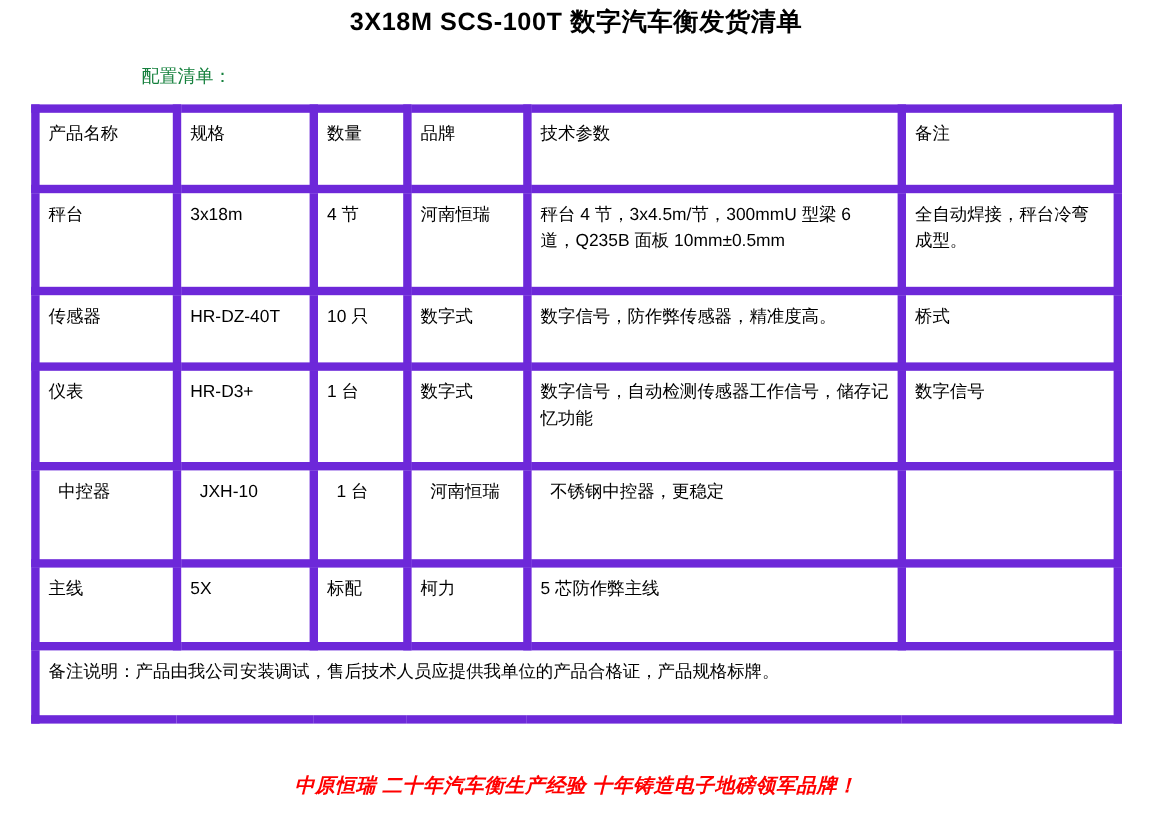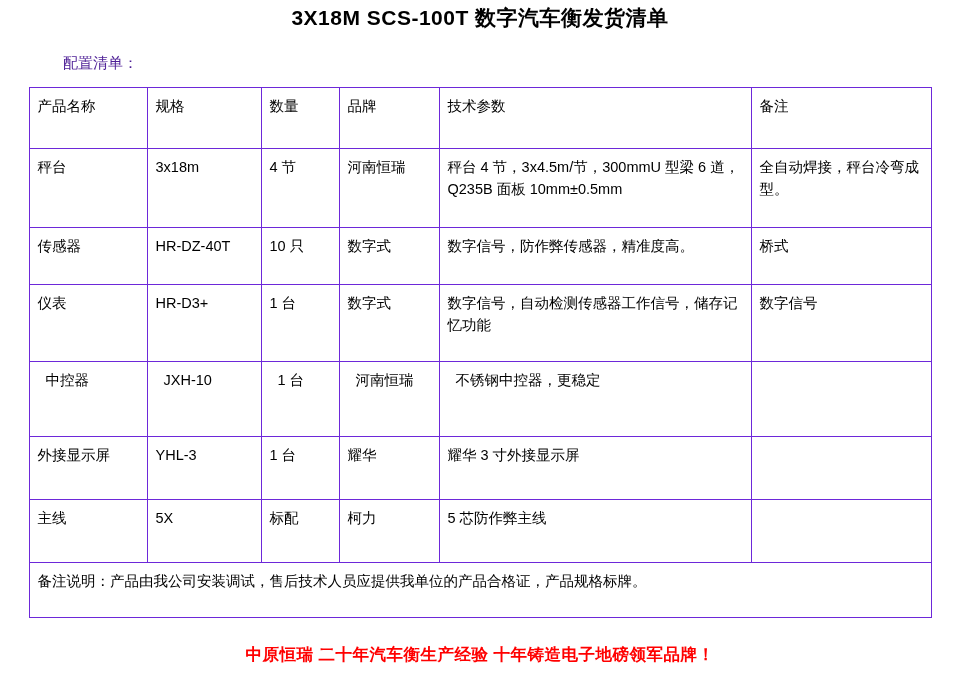--- a/index.html
+++ b/index.html
@@ -25,31 +25,31 @@
     text-align: center;
     font-size: 21px;
     font-weight: bold;
     letter-spacing: 0.5px;
     margin-top: 4px;
     margin-bottom: 0;
     color: #000;
   }
   .subtitle {
     font-size: 15px;
-    margin: 22px 0 14px 63px;
-    color: #4c1d95;
+    margin: 22px 0 14px 118px;
+    color: #15803d;
   }
   table.config-table {
     border-collapse: collapse;
     width: 902px;
     margin: 0 auto;
     table-layout: fixed;
   }
   table.config-table td {
-    border: 1px solid #6d28d9;
+    border: 7px solid #6d28d9;
     padding: 8px 6px 8px 8px;
     font-size: 14.5px;
     vertical-align: top;
     line-height: 1.5;
     word-break: break-word;
   }
   .col-name   { width: 118px; }
   .col-spec   { width: 114px; }
   .col-qty    { width: 78px; }
   .col-brand  { width: 100px; }
@@ -72,20 +72,21 @@
   .footer-slogan {
     position: absolute;
     left: 0;
     right: 0;
     top: 640px;
     text-align: center;
     color: #ff0000;
     font-size: 16.5px;
     font-weight: bold;
     letter-spacing: 0.5px;
+    font-style: italic;
   }
 </style>
 </head>
 <body>
 
 <div class="page">
 
   <h1 class="doc-title">3X18M SCS-100T 数字汽车衡发货清单</h1>
 
   <div class="subtitle">配置清单：</div>
@@ -139,28 +140,20 @@
       <tr class="row-4">
         <td>中控器</td>
         <td>JXH-10</td>
         <td>1 台</td>
         <td>河南恒瑞</td>
         <td>不锈钢中控器，更稳定</td>
         <td></td>
       </tr>
 
 
-      <tr class="row-6">
-        <td>外接显示屏</td>
-        <td>YHL-3</td>
-        <td>1 台</td>
-        <td>耀华</td>
-        <td>耀华 3 寸外接显示屏</td>
-        <td></td>
-      </tr>
 
       <tr class="row-7">
         <td>主线</td>
         <td>5X</td>
         <td>标配</td>
         <td>柯力</td>
         <td>5 芯防作弊主线</td>
         <td></td>
       </tr>
 

